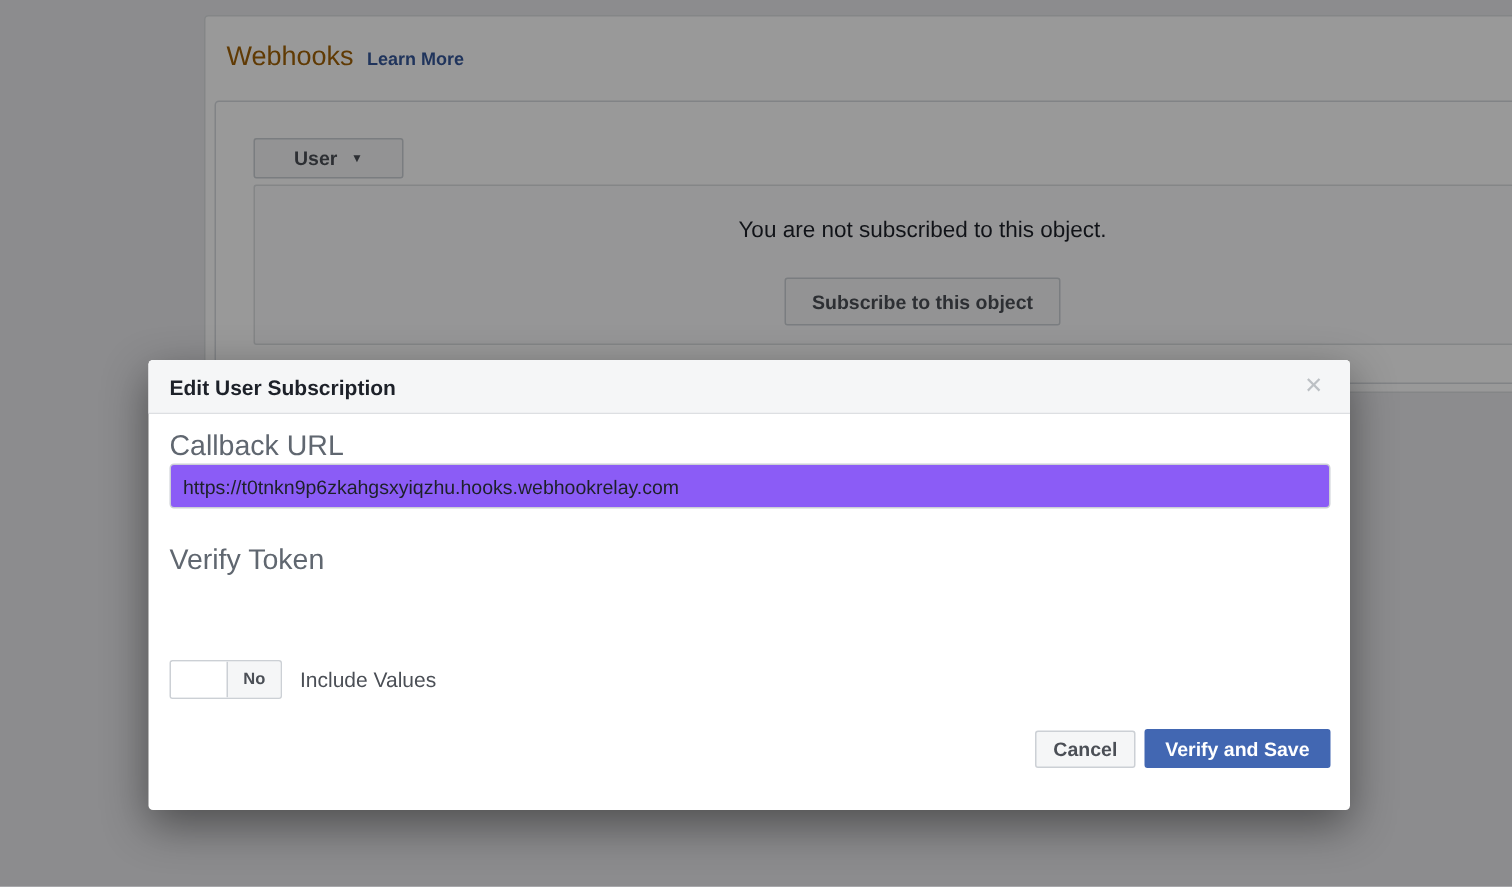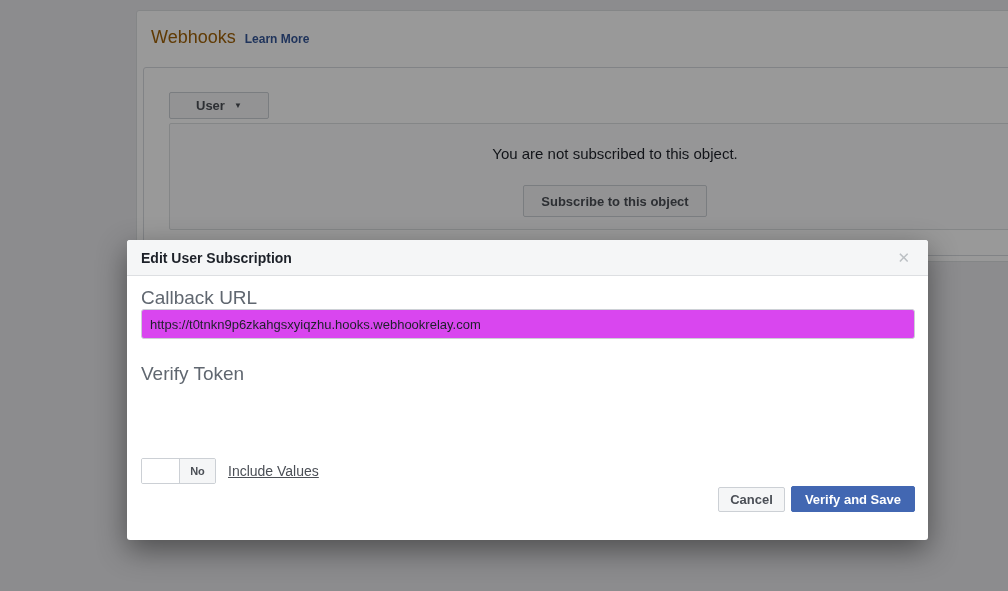--- a/index.html
+++ b/index.html
@@ -46,63 +46,62 @@
   .subscribe-btn { margin-top:23px; height:32px; padding:0 17px; }
 
   
   .overlay { position:absolute; inset:0; background:rgba(0,0,0,0.40); z-index:5; }
 
   
   .modal {
     position:absolute; left:99px; top:240px; width:801px; height:300px;
     background:#ffffff; border-radius:3px; z-index:10;
     box-shadow:0 10px 30px rgba(0,0,0,0.45);
-    margin-left:28px;
   }
   .modal-header {
     height:36px; background:#f5f6f7; border-bottom:1px solid #dddfe2;
     border-radius:3px 3px 0 0;
     display:flex; align-items:center; padding:0 14px;
   }
   .modal-title { flex:1; font-size:14px; font-weight:bold; color:#1d2129; }
   .modal-close { color:#bcc0c4; font-size:15px; font-weight:bold; cursor:pointer; padding:0 4px; line-height:1; }
 
   .field-label { position:absolute; left:14px; font-size:19px; color:#606770; }
   .label-callback { top:47px; }
   .label-token    { top:123px; }
 
   .input-wrap { position:absolute; left:14px; width:774px; height:30px; }
   .wrap-callback { top:69px; }
   .wrap-token    { top:145px; }
   .text-input {
     width:100%; height:100%;
     border:1px solid #ccd0d5; border-radius:3px;
     padding:0 8px; font-size:13px; color:#1d2129;
-    font-family:inherit; background:#d946ef; outline:none;
+    font-family:inherit; background:#8b5cf6; outline:none;
   }
   .text-caret {
     position:absolute; left:119px; top:7px; width:1px; height:16px;
     background:#1d2129;
   }
 
   .toggle-row {
-    position:absolute; left:14px; top:218px;
+    position:absolute; left:14px; top:200px;
     display:flex; align-items:center; gap:12px;
   }
   .toggle {
     display:flex; width:75px; height:26px;
     border:1px solid #ccd0d5; border-radius:2px; overflow:hidden;
     cursor:pointer; background:#fff;
   }
   .toggle-knob { width:38px; background:#ffffff; border-right:1px solid #ccd0d5; }
   .toggle-state {
     flex:1; background:#f5f6f7; display:flex; align-items:center; justify-content:center;
     font-size:11px; font-weight:bold; color:#4b4f56;
   }
-  .toggle-label { font-size:14px; color:#4b4f56;text-decoration:underline; }
+  .toggle-label { font-size:14px; color:#4b4f56; }
 
   .modal-footer {
     position:absolute; right:13px; bottom:28px;
     display:flex; align-items:center; gap:6px;
   }
   .btn-cancel { height:25px; padding:0 11px; }
   .btn-primary {
     background:#4267b2; border:1px solid #4267b2; border-radius:2px;
     color:#ffffff; font-weight:bold; font-size:13px; cursor:pointer;
     height:26px; padding:0 13px; font-family:inherit;

